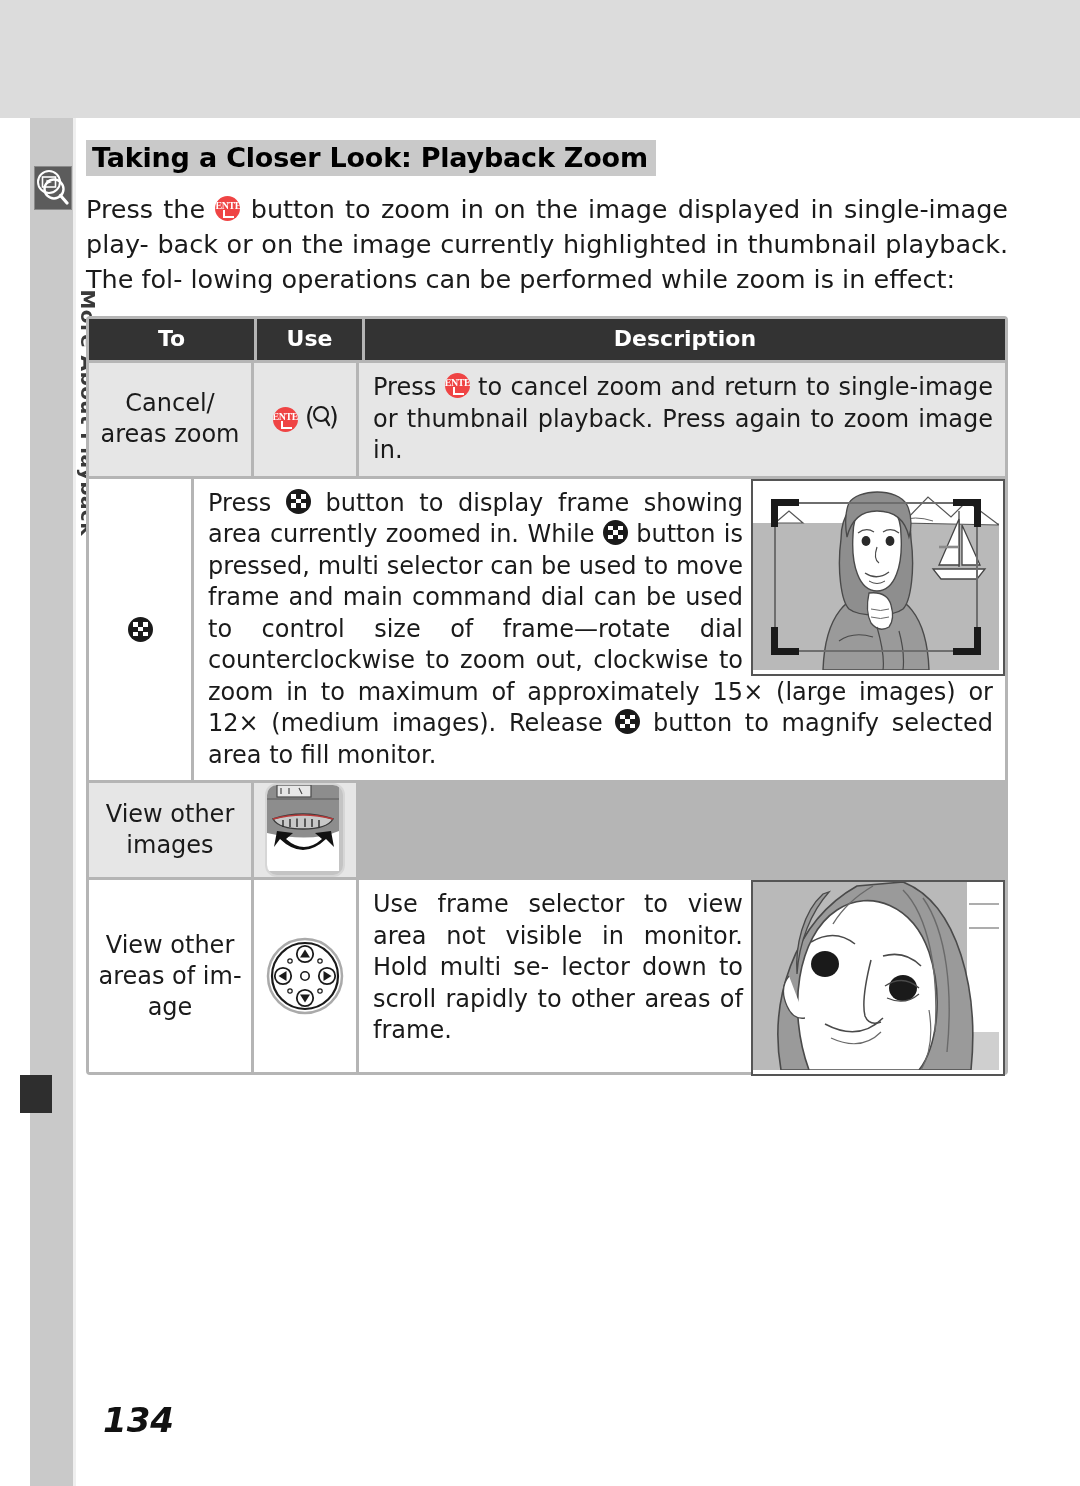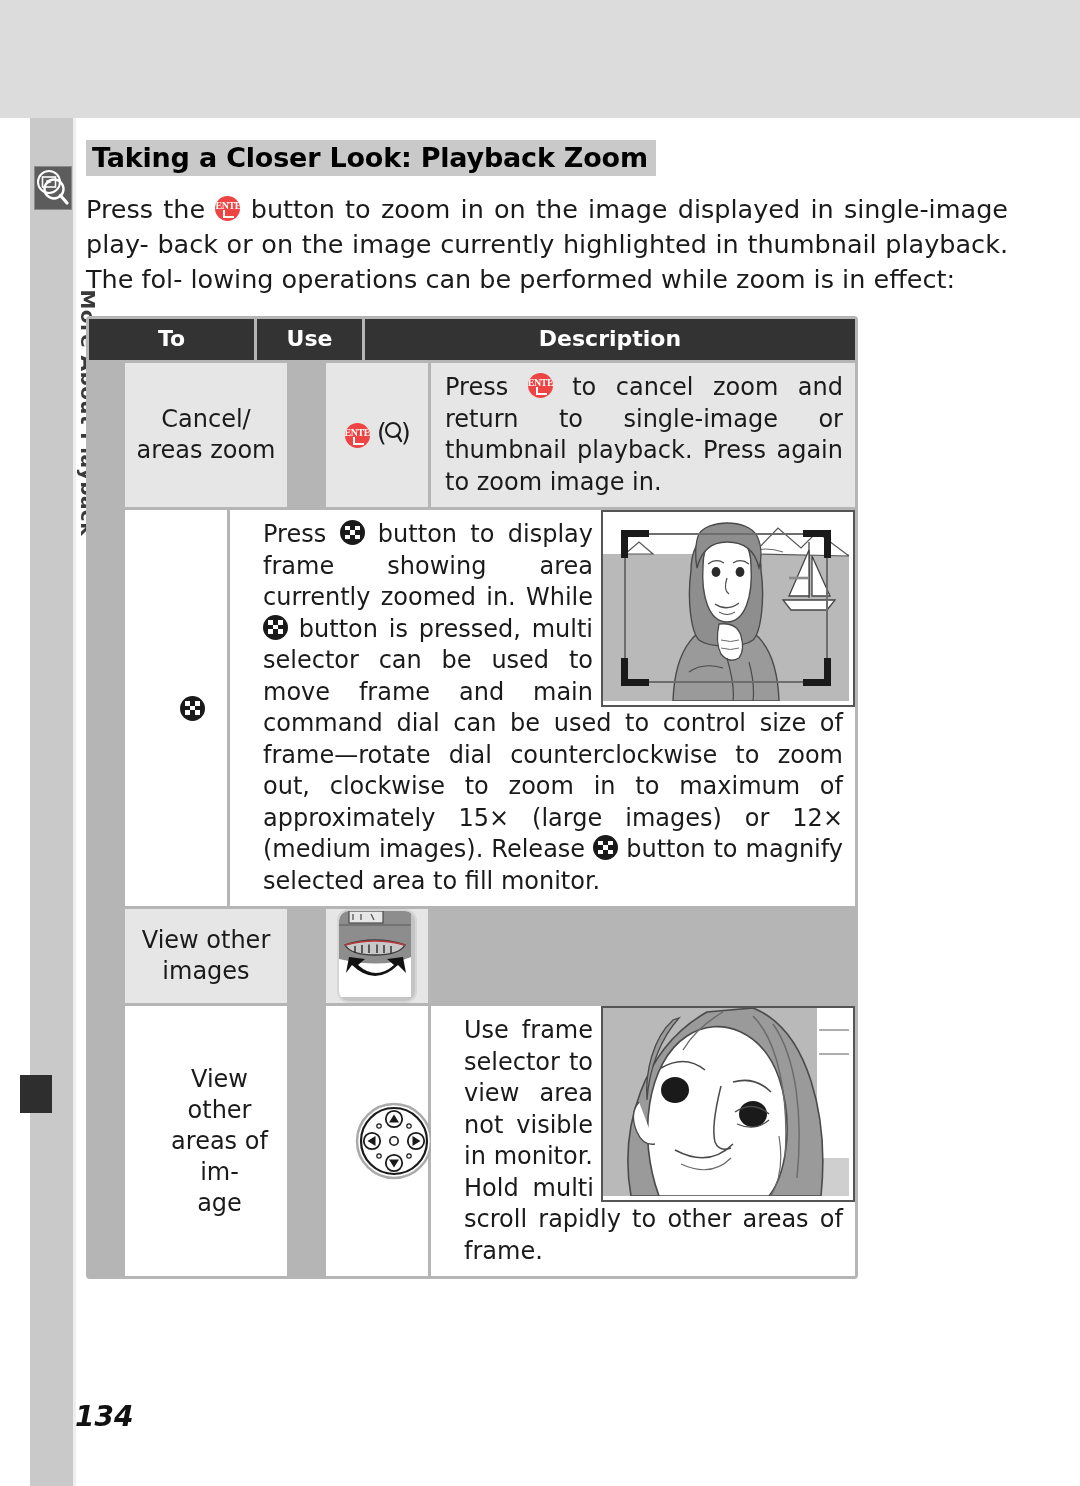--- a/index.html
+++ b/index.html
@@ -68,41 +68,41 @@
     content:"";position:absolute;left:8px;bottom:3px;width:9px;height:6px;
     border-left:2px solid #fff;border-bottom:2px solid #fff;
   }
   .thumb-ico{
     width:25px;height:25px;border-radius:50%;background:#1a1a1a;position:relative;
   }
   .thumb-ico i{position:absolute;background:#fff;display:block;}
 
   
   .table{
-    position:absolute;left:86px;top:316px;width:772px;
+    position:absolute;left:86px;top:316px;width:922px;
     border:3px solid #b5b5b5;border-radius:4px;
     background:#b5b5b5;
     box-sizing:border-box;
   }
   .thead{display:flex;background:#333333;}
   .thead .cell{
     color:#ffffff;font-weight:bold;font-size:22px;
     text-align:center;padding:7px 0 9px;
     background:#333333;
   }
   .c1{width:165px;flex:0 0 165px;}
   .c2{width:105px;flex:0 0 105px;}
   .c3{flex:1 1 auto;}
   .thead .c1,.thead .c2{border-right:3px solid #b5b5b5;}
 
   .trow{display:flex;border-top:3px solid #b5b5b5;}
   .trow .cell{box-sizing:border-box;position:relative;}
-  .trow .c1,.trow .c2{border-right:3px solid #b5b5b5;margin-left:36px;}
+  .trow .c1,.trow .c2{border-right:3px solid #b5b5b5;}
   .shade .cell{background:#e6e6e6;}
-  .plain .cell{background:#ffffff;padding-left:33px;}
+  .plain .cell{background:#ffffff;}
 
   .to-cell{
     display:flex;align-items:center;justify-content:center;
     text-align:center;font-size:24px;color:#1a1a1a;line-height:31px;
     padding:6px 6px;
   }
   .use-cell{
     display:flex;align-items:center;justify-content:center;
   }
   .desc-cell{
@@ -126,22 +126,22 @@
   
   .dial-box{
     width:76px;height:90px;border-radius:12px;background:#c4c4c4;
     border:2px solid #d6d6d6;position:relative;overflow:hidden;
   }
   
   .msel{width:80px;height:80px;position:relative;}
 
   
   .pageno{
-    position:absolute;left:75px;top:1400px;
-    font-size:28px;font-style:italic;font-weight:bold;color:#111;
+    position:absolute;left:103px;top:1400px;
+    font-size:34px;font-style:italic;font-weight:bold;color:#111;
     font-family:"DejaVu Sans", sans-serif;
   }
 </style>
 </head>
 <body>
 
 <div class="top-band"></div>
 
 <div class="side-rail"></div>
 <div class="side-rail-edge"></div>

